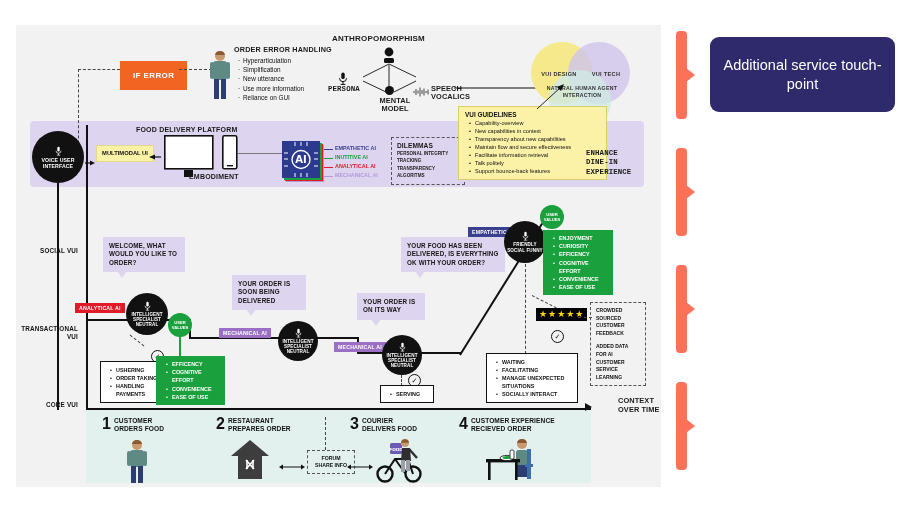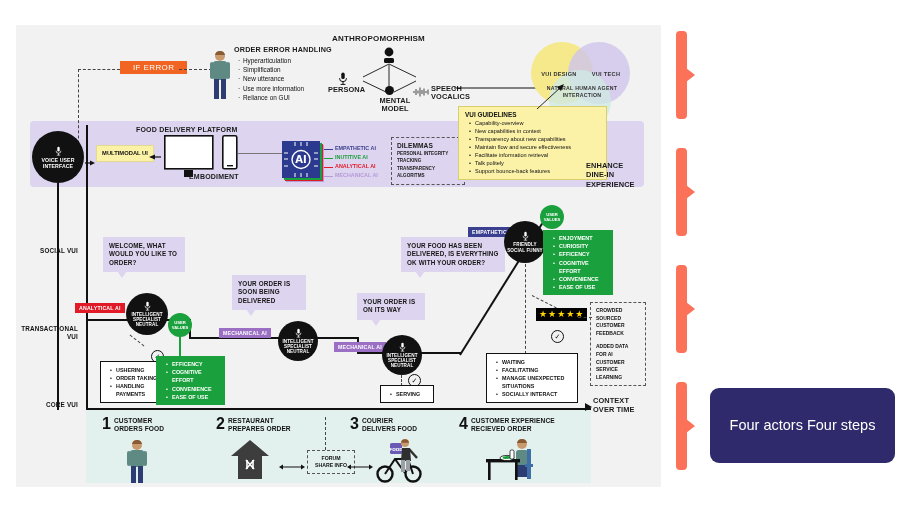--- a/index.html
+++ b/index.html
@@ -42,21 +42,21 @@
   .wbox ul,.gbox ul,.ybox ul,.dashbox ul{margin:0;padding-left:6px;list-style:none;}
   .wbox li,.gbox li,.ybox li,.dashbox li{position:relative;padding-left:4px;}
   .wbox li:before,.gbox li:before,.ybox li:before,.dashbox li:before{content:"\2022";position:absolute;left:-2px;}
   .gbox{background:#1aa03c;color:#fff;font-size:5.4px;font-weight:bold;line-height:8.2px;padding:4px 6px;}
   .ybox{background:#fbf2a8;border:1px solid #d9cf6a;padding:4px 6px;color:#111;}
   .ybox .hd{font-size:6.4px;font-weight:bold;margin-bottom:1px;}
   .ybox li{font-size:5.6px;line-height:8px;}
   .dashbox{border:1px dashed #555;background:transparent;padding:4px 5px;}
 
   
-  .iferror{background:#f26422;color:#fff;font-size:8px;font-weight:normal;padding:2px 13px;letter-spacing:.4px;}
+  .iferror{background:#f26422;color:#fff;font-size:8px;font-weight:bold;padding:10px 13px;letter-spacing:.4px;}
 
   
   .multimodal{background:#fbf2a8;border:1px solid #e3d98f;color:#111;font-size:5.8px;font-weight:bold;text-align:center;line-height:7.4px;padding:4px 3px;}
 
   
   .dline{border-top:1px dashed #444;height:0;}
   .dlinev{border-left:1px dashed #444;width:0;}
   .sline{background:#111;}
 
   
@@ -149,21 +149,21 @@
       </svg>
     </div>
     <div class="abs" style="left:322px;top:46px;">
       <svg width="10" height="13" viewBox="0 0 10 13">
           <rect x="3.3" y="0.5" width="3.4" height="6.6" rx="1.7" fill="#111"></rect>
           <path d="M1.5 6.2a3.5 3.5 0 0 0 7 0" stroke="#111" stroke-width="1" fill="none"></path>
           <line x1="5" y1="9.6" x2="5" y2="12.4" stroke="#111" stroke-width="1"></line>
           <line x1="2.6" y1="12.4" x2="7.4" y2="12.4" stroke="#111" stroke-width="1"></line>
         </svg>
     </div>
-    <div class="abs t" style="left:312px;top:60px;font-size:7.4px;">PERSONA</div>
+    <div class="abs t" style="left:312px;top:60px;font-size:7.4px;font-family:Liberation Mono, monospace;">PERSONA</div>
     <div class="abs" style="left:369px;top:61px;width:9px;height:9px;border-radius:50%;background:#111;"></div>
     <div class="abs t" style="left:358px;top:72px;font-size:7.4px;line-height:8.4px;text-align:center;width:42px;">MENTAL MODEL</div>
     <div class="abs" style="left:397px;top:58px;">
       <svg width="17" height="10" viewBox="0 0 17 10">
         <g stroke="#555" stroke-width="1.1">
           <line x1="1" y1="4" x2="1" y2="6"></line>
             <line x1="3" y1="2" x2="3" y2="8"></line>
             <line x1="5" y1="3.5" x2="5" y2="6.5"></line>
           <line x1="7" y1="0.5" x2="7" y2="9.5"></line>
             <line x1="9" y1="3" x2="9" y2="7"></line>
@@ -295,21 +295,21 @@
         <li>Support bounce-back features</li>
       </ul>
     </div>
     <div class="abs" style="left:519px;top:58px;width:30px;height:28px;">
       <svg width="30" height="28" viewBox="0 0 30 28">
           <line x1="2" y1="26" x2="26" y2="4" stroke="#111" stroke-width="0.9"></line>
           <polygon points="29,1 22,4 26,8" fill="#111"></polygon>
         </svg>
     </div>
 
-    <div class="abs t" style="left:570px;top:136px;width:58px;font-size:7.4px;line-height:9.4px;">ENHANCE DINE-IN EXPERIENCE</div>
+    <div class="abs t" style="left:570px;top:124px;width:58px;font-size:7.4px;line-height:9.4px;font-family:Liberation Mono, monospace;">ENHANCE DINE-IN EXPERIENCE</div>
 
     <div class="abs bubble" style="left:87px;top:212px;width:70px;">WELCOME, WHAT WOULD YOU LIKE TO ORDER?</div>
     <div class="abs chip red" style="left:59px;top:278px;">ANALYTICAL AI</div>
     <div class="abs node" style="left:110px;top:268px;width:42px;height:42px;">
       <svg class="mic" viewBox="0 0 10 13">
           <rect x="3.3" y="0.5" width="3.4" height="6.6" rx="1.7" fill="#fff"></rect>
           <path d="M1.5 6.2a3.5 3.5 0 0 0 7 0" stroke="#fff" stroke-width="1" fill="none"></path>
           <line x1="5" y1="9.6" x2="5" y2="12.4" stroke="#fff" stroke-width="1"></line>
           <line x1="2.6" y1="12.4" x2="7.4" y2="12.4" stroke="#fff" stroke-width="1"></line>
         </svg>
@@ -403,21 +403,21 @@
     <div class="abs stars" style="left:520px;top:283px;">★★★★★</div>
     <div class="abs checkcircle" style="left:535px;top:305px;">✓</div>
     <div class="abs dline" style="left:562px;top:292px;width:14px;"></div>
 
     <div class="abs dashbox" style="left:574px;top:277px;width:44px;font-size:5px;font-weight:bold;line-height:7.6px;color:#111;">
       <div>CROWDED SOURCED CUSTOMER FEEDBACK</div>
       <div style="height:6px;"></div>
       <div>ADDED DATA FOR AI CUSTOMER SERVICE LEARNING</div>
     </div>
 
-    <div class="abs t" style="left:577px;top:371px;width:56px;font-size:7.4px;line-height:9.4px;">CONTEXT OVER TIME</div>
+    <div class="abs t" style="left:602px;top:371px;width:56px;font-size:7.4px;line-height:9.4px;">CONTEXT OVER TIME</div>
 
     <div class="abs" style="left:86px;top:392px;display:flex;align-items:flex-start;gap:3px;">
       <span class="stepnum">1</span>
       <span class="steptxt" style="width:62px;display:inline-block;">CUSTOMER ORDERS FOOD</span>
     </div>
     <div class="abs" style="left:110px;top:414px;">
       <svg width="22" height="45" viewBox="0 0 22 45">
         <circle cx="11" cy="6" r="5" fill="#c99a6e"></circle>
         <path d="M11 1 a5 5 0 0 1 5 4 h-10 a5 5 0 0 1 5 -4z" fill="#8a5a33"></path>
         <rect x="4" y="11" width="14" height="17" rx="3" fill="#5f8a84"></rect>
@@ -495,26 +495,26 @@
         <ellipse cx="23" cy="21" rx="7" ry="2.6" fill="#fff" stroke="#111" stroke-width="0.8"></ellipse>
         <ellipse cx="23" cy="20.4" rx="4.4" ry="1.5" fill="#1aa03c"></ellipse>
         <rect x="26" y="13" width="4" height="9" rx="1.5" fill="#fff" stroke="#111" stroke-width="0.8"></rect>
       </svg>
     </div>
 
   </div>
 
   <div class="cbar" style="top:31px;"></div>
   <div class="ctri" style="top:68px;"></div>
+  <div class="callout" style="top:37px;">
+    <span>Additional service touch-point</span>
+  </div>
 
   <div class="cbar" style="top:148px;"></div>
   <div class="ctri" style="top:185px;"></div>
 
   <div class="cbar" style="top:265px;"></div>
   <div class="ctri" style="top:302px;"></div>
 
   <div class="cbar" style="top:382px;"></div>
   <div class="ctri" style="top:419px;"></div>
-  <div class="callout" style="top:388px;">
-    <span>Four actors Four steps</span>
-  </div>
 
 </div>
 
 </body></html>

